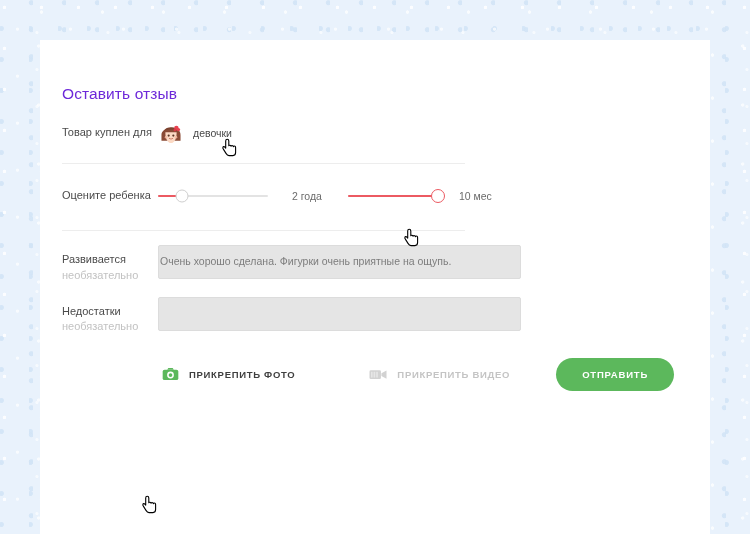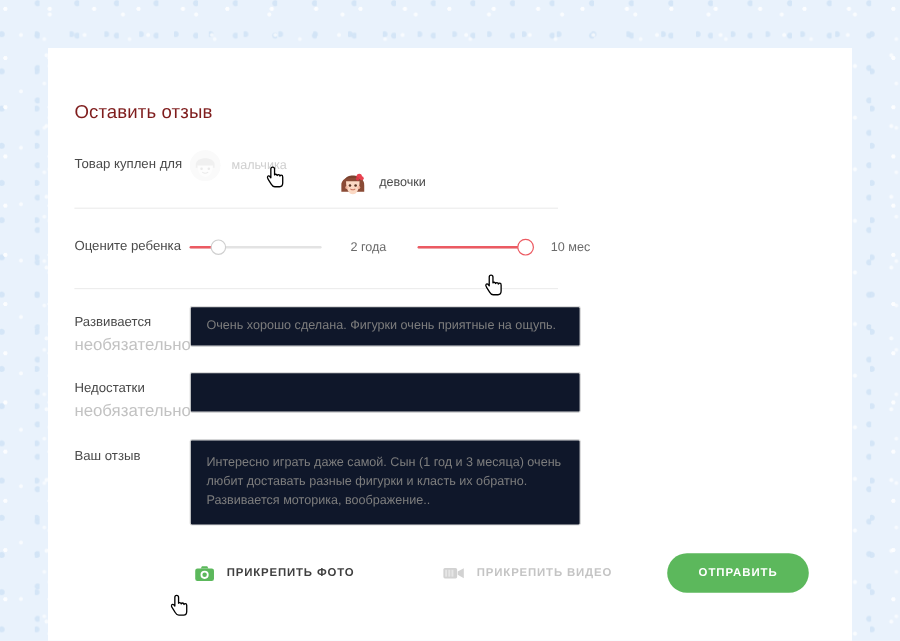--- a/index.html
+++ b/index.html
@@ -40,21 +40,21 @@
     background: #ffffff;
     box-sizing: border-box;
   }
 
   .card-inner {
     padding: 0 22px 0 22px;
   }
 
   #page-title {
     font-size: 15.5px;
-    color: #7f1d1d;
+    color: #6d28d9;
     font-weight: 400;
     margin: 0;
     padding: 45px 0 0 0;
     letter-spacing: .1px;
   }
 
   
   .field-row {
     display: flex;
     align-items: center;
@@ -66,21 +66,21 @@
   .row-label {
     width: 96px;
     flex: 0 0 96px;
     font-size: 11px;
     color: #4a4a4a;
     line-height: 1.25;
   }
   .row-label .sub {
     display: block;
     color: #c2c2c2;
-    font-size: 14px;
+    font-size: 11px;
     margin-top: 2px;
   }
 
   
   #rating-row { padding: 10px 0 12px 0; position: relative; }
   .crowns { display: flex; align-items: center; gap: 3px; }
   .crown { width: 22px; height: 20px; display: block; }
   .rating-caption {
     margin-left: 18px;
     font-size: 10.5px;
@@ -138,28 +138,28 @@
   
   .text-row {
     display: flex;
     align-items: flex-start;
     margin-top: 14px;
   }
   .text-row .row-label { padding-top: 8px; }
   .inputbox {
     border: 1px solid #dcdcdc;
     border-radius: 2px;
-    width: 326px;
+    width: 363px;
     box-sizing: border-box;
     font-family: "Liberation Sans", sans-serif;
     font-size: 10.5px;
     color: #7d7d7d;
     line-height: 1.45;
-    padding: 10px 13px;
-    background: #0f172a;
+    padding: 10px 1px;
+    background: #e5e5e5;
     resize: none;
     outline: none;
   }
   #pros-input  { height: 34px; display: flex; align-items: center; }
   #cons-input  { height: 34px; }
   #review-input{ height: 72px; line-height: 1.55; }
 
   
   #actions {
     display: flex;
@@ -218,31 +218,20 @@
 
 <div id="review-card">
   <div class="card-inner">
 
     <h1 id="page-title">Оставить отзыв</h1>
 
 
     <div class="field-row" id="gender-row">
       <div class="row-label">Товар куплен для</div>
 
-      <div class="gender-opt inactive">
-        <svg class="avatar" viewBox="0 0 30 30">
-          <circle cx="15" cy="15" r="15" fill="#f2f2f2"></circle>
-          <path d="M6 14 C6 6 24 6 24 14 L24 17 L6 17 Z" fill="#d9d9d9"></path>
-          <path d="M7.5 15 C7.5 22 11 26 15 26 C19 26 22.5 22 22.5 15 Z" fill="#fafafa"></path>
-          <circle cx="11.5" cy="18" r="1.2" fill="#c9c9c9"></circle>
-          <circle cx="18.5" cy="18" r="1.2" fill="#c9c9c9"></circle>
-          <path d="M12.5 21.5 Q15 23.2 17.5 21.5" stroke="#c9c9c9" stroke-width="1" fill="none" stroke-linecap="round"></path>
-        </svg>
-        <span class="gender-label">мальчика</span>
-      </div>
 
       <div class="gender-opt active">
         <svg class="avatar" viewBox="0 0 30 30">
           <circle cx="15" cy="15" r="15" fill="#ffffff"></circle>
           <path d="M4 18 C3 7 27 5 26 18 L26 24 L4 24 Z" fill="#8a4b36"></path>
           <path d="M8.5 14 C8.5 22 11.2 26.5 15 26.5 C18.8 26.5 21.5 22 21.5 14 Z" fill="#fbd9c4"></path>
           <path d="M7.5 12 C9 7 21 7 22.5 12 C20 10.5 10 10.5 7.5 12 Z" fill="#7b422f"></path>
           <circle cx="12.3" cy="18" r="1.25" fill="#5a3524"></circle>
           <circle cx="17.7" cy="18" r="1.25" fill="#5a3524"></circle>
           <path d="M13 21.4 Q15 22.9 17 21.4" stroke="#c9735c" stroke-width="1" fill="none" stroke-linecap="round"></path>
@@ -286,26 +275,20 @@
     </div>
 
     <div class="text-row">
       <div class="row-label">
         <span>Недостатки</span>
         <span class="sub">необязательно</span>
       </div>
       <div class="inputbox" id="cons-input" placeholder=""></div>
     </div>
 
-    <div class="text-row">
-      <div class="row-label">
-        <span>Ваш отзыв</span>
-      </div>
-      <div class="inputbox" id="review-input" placeholder="">Интересно играть даже самой. Сын (1 год и 3 месяца) очень любит доставать разные фигурки и класть их обратно. Развивается моторика, воображение..</div>
-    </div>
 
     <div id="actions">
 
       <div class="attach enabled" id="attach-photo">
         <svg width="17" height="14" viewBox="0 0 20 16">
           <rect x="0.8" y="3" width="18.4" height="12.2" rx="2.2" fill="#5cb85c"></rect>
           <path d="M6.2 3 L7.4 0.9 L12.6 0.9 L13.8 3 Z" fill="#5cb85c"></path>
           <circle cx="10" cy="9.2" r="4" fill="#ffffff"></circle>
           <circle cx="10" cy="9.2" r="2.2" fill="#5cb85c"></circle>
         </svg>

